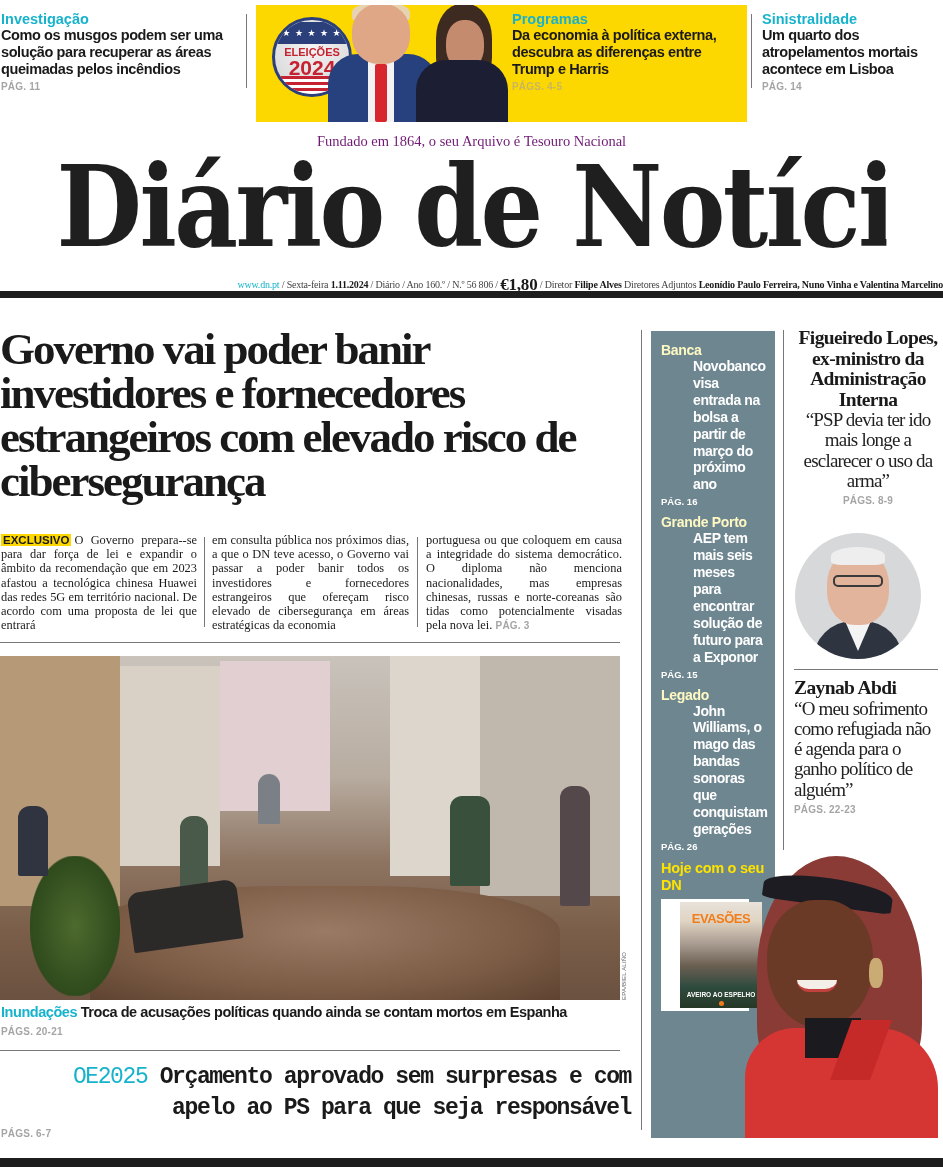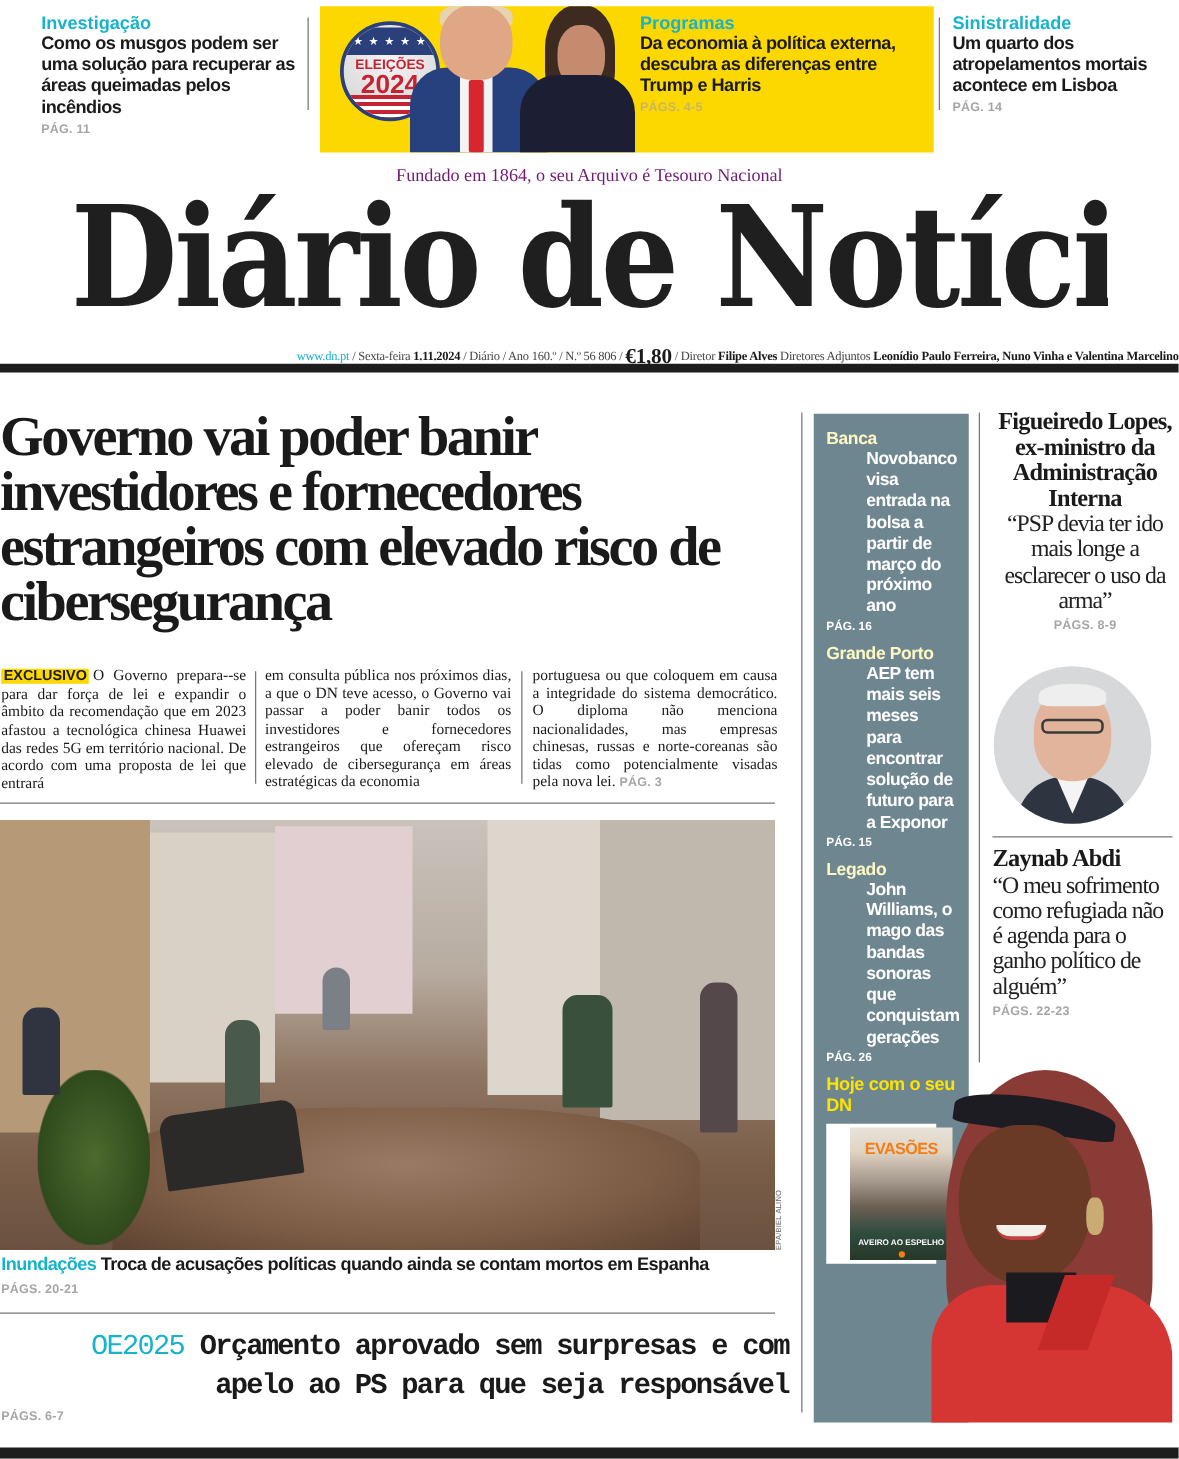--- a/index.html
+++ b/index.html
@@ -6,21 +6,21 @@
   html, body { width: 943px; height: 1167px; background: #ffffff; overflow: hidden; }
   body { position: relative; font-family: "Liberation Sans", sans-serif; color: #1a1a1a; }
   .cyan { color: #17b3cc; }
   .pag { font-family: "Liberation Sans", sans-serif; font-weight: 700; font-size: 10px; color: #a5a5a5; letter-spacing: 0.2px; }
 
   
   .teaser { position: absolute; top: 11px; }
   .teaser .kicker { font-family: "Liberation Sans", sans-serif; font-weight: 700; font-size: 14.5px; line-height: 16px; }
   .teaser .title { font-family: "Liberation Sans", sans-serif; font-weight: 700; font-size: 14.5px; line-height: 17px; letter-spacing: -0.4px; color: #1a1a1a; }
   .teaser .pag { margin-top: 3px; display: block; }
-  #teaser-left { left: 1px; width: 245px; padding-left: 32px; }
+  #teaser-left { left: 1px; width: 245px; }
   #teaser-right { left: 762px; width: 180px; }
   .vsep { position: absolute; width: 1px; background: #777; }
 
   #yellow-band { position: absolute; left: 256px; top: 5px; width: 491px; height: 117px; background: #fdd700; overflow: hidden; }
   #yellow-band .teaser { left: 256px; top: 6px; width: 235px; }
   .badge { position: absolute; left: 16px; top: 12px; width: 80px; height: 80px; border-radius: 50%;
     background: radial-gradient(circle at 50% 35%, #f4f4f4 0%, #dcdcdc 70%, #b9b9b9 100%);
     border: 3px solid #2b3f7a; overflow: hidden; }
   .badge .stars { position: absolute; top: 2px; left: 0; width: 100%; height: 22px; background: #2b3f7a; color: #fff; font-size: 9px; text-align: center; line-height: 22px; letter-spacing: 1px; }
   .badge .lbl { position: absolute; top: 26px; left: 0; width: 100%; text-align: center; color: #c62332; font-weight: 700; font-size: 11px; }

